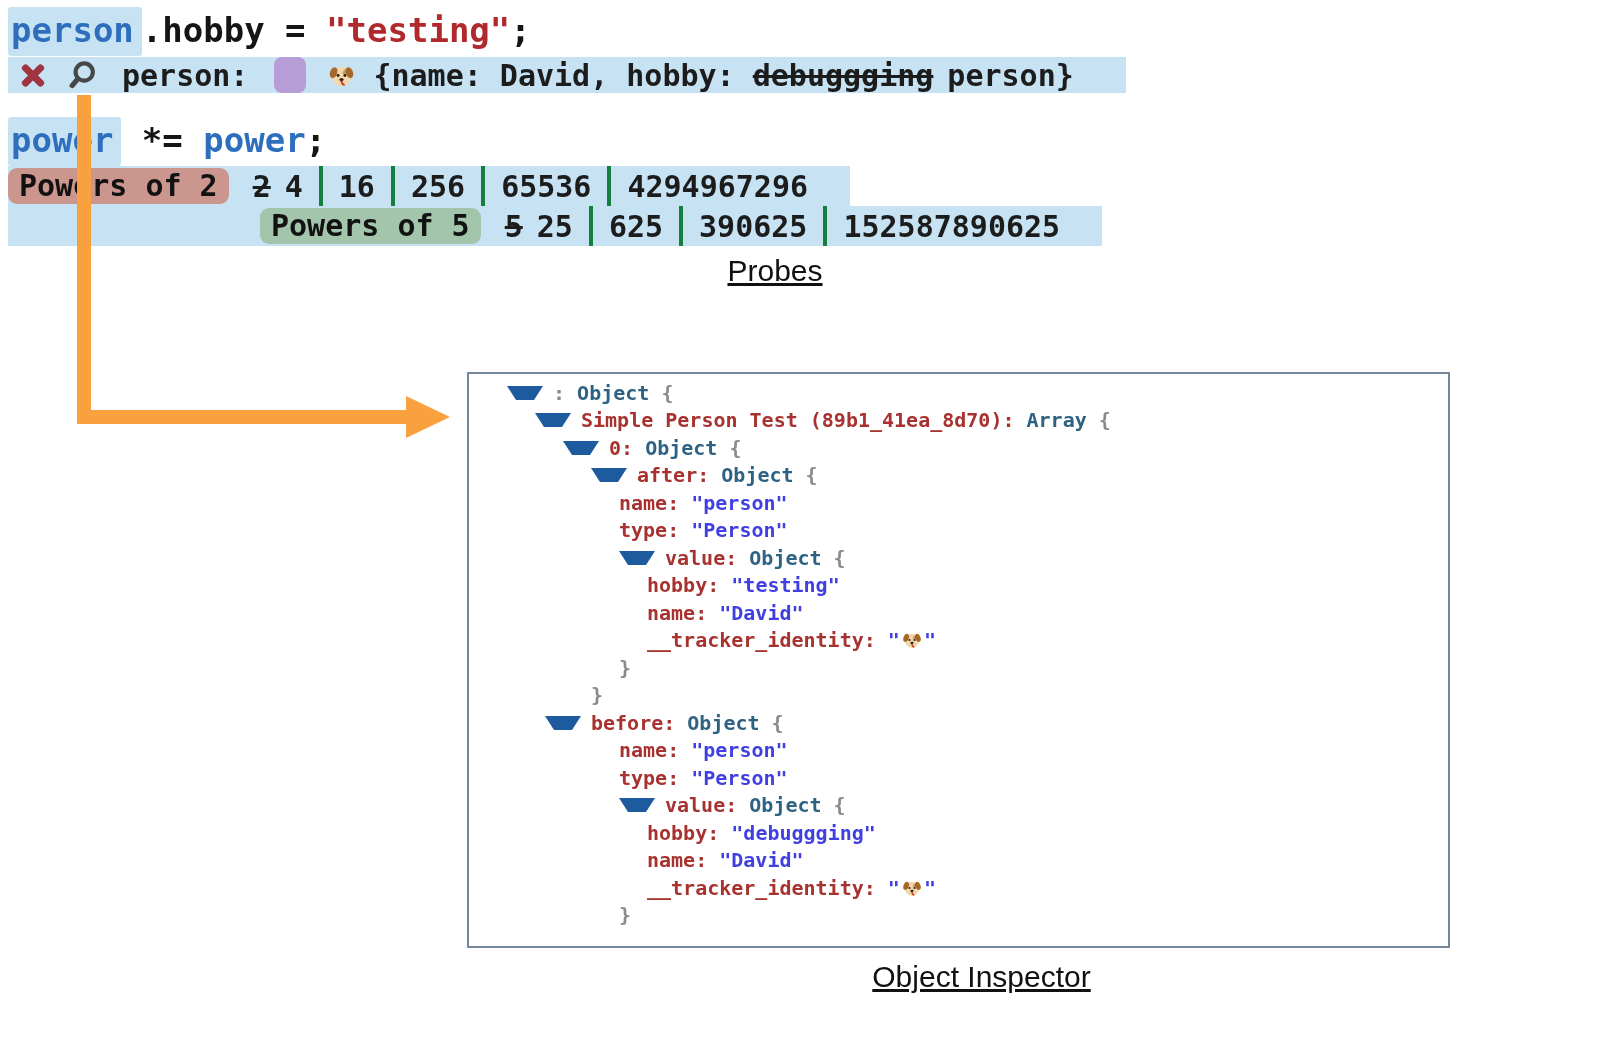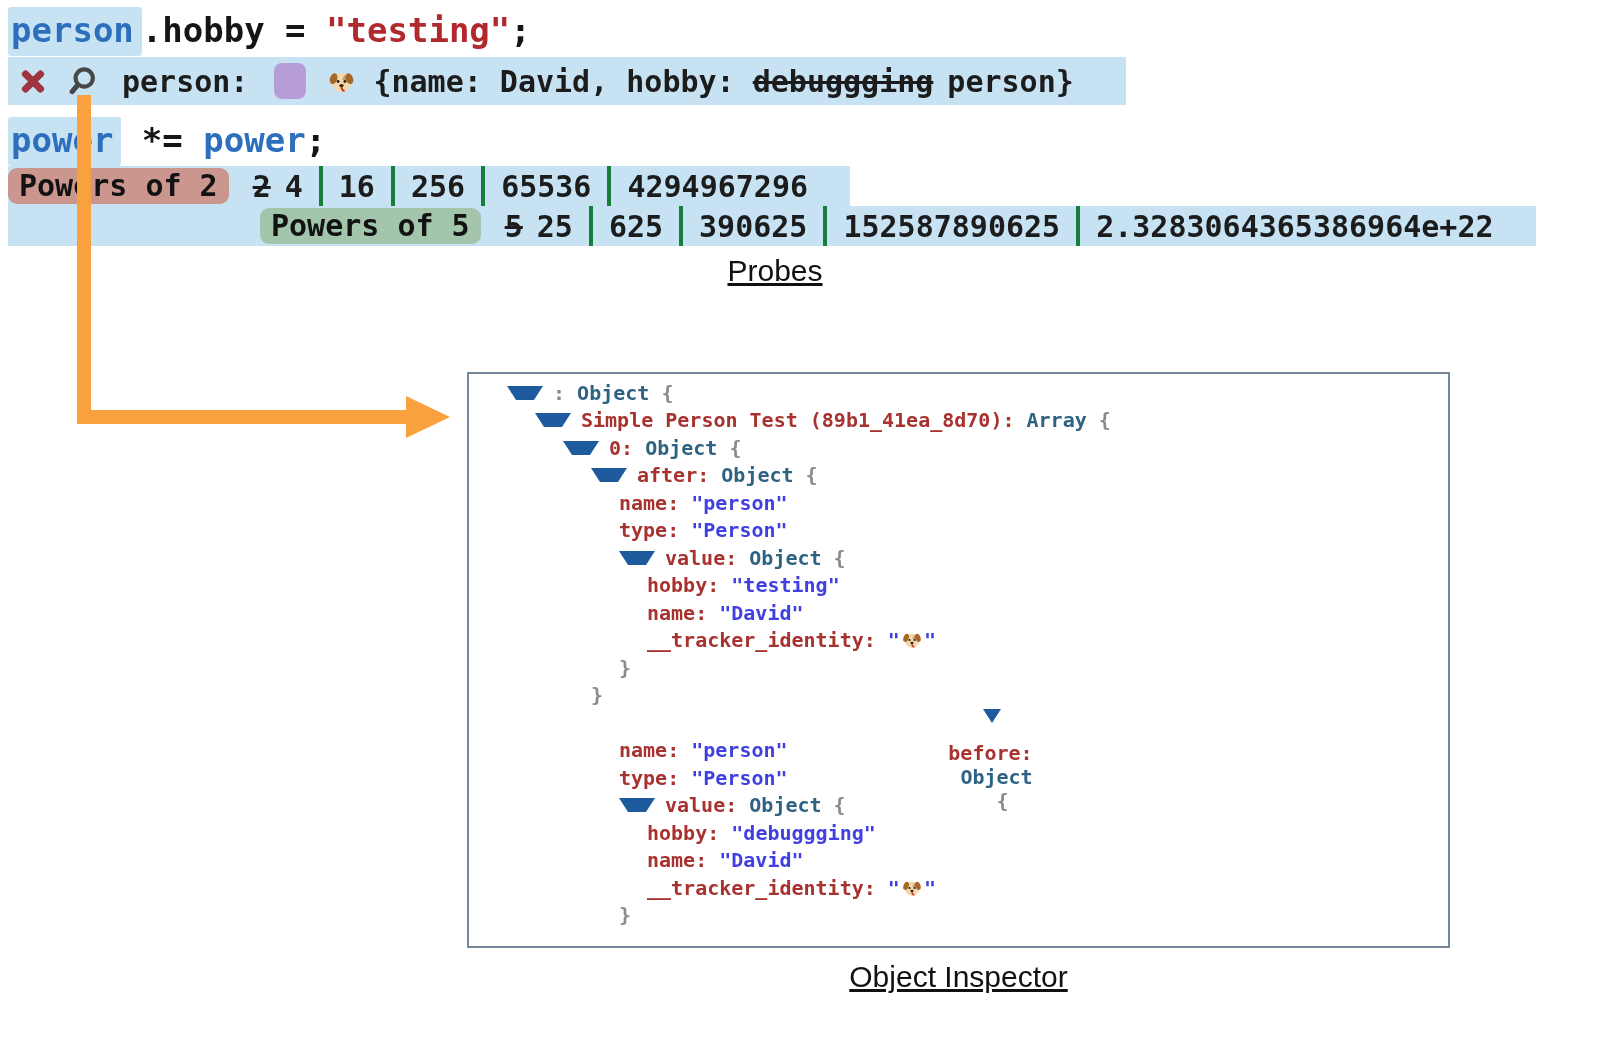--- a/index.html
+++ b/index.html
@@ -11,21 +11,21 @@
             font:700 34px "DejaVu Sans Mono",monospace;color:#151515;}
   #code1{top:10px;}
   #code2{top:120px;}
   .cs-plain{color:#151515;}
   .cs-string{color:#b1282d;}
   .cs-var{color:#2e6fbd;}
   .cs-var-hl{color:#2e6fbd;background:#c7e3f3;padding:3px 8px 6px 3px;border-radius:3px;}
 
   
   .proberow{background:#c7e3f3;display:flex;align-items:center;}
-  #probe1{position:absolute;left:8px;top:57px;height:48px;width:max-content;
+  #probe1{position:absolute;left:8px;top:57px;height:36px;width:max-content;
           padding:0 52px 0 12px;font:700 30px "DejaVu Sans Mono",monospace;color:#1c1c1c;}
   #probe2{position:absolute;left:8px;top:166px;font:700 30px "DejaVu Sans Mono",monospace;color:#1c1c1c;}
   .p2row{display:flex;align-items:stretch;background:#c7e3f3;height:40px;width:max-content;padding-right:26px;}
   .p2left{display:flex;align-items:center;width:252px;flex:0 0 252px;padding-left:12px;box-sizing:border-box;}
   .probelabel{color:#1c1c1c;margin-left:24px;white-space:pre;}
   .chip{align-self:center;height:36px;line-height:36px;padding:0 11px;border-radius:9px;
         white-space:pre;color:#121212;margin-right:8px;}
   .cell{display:flex;align-items:center;padding:0 16px;white-space:pre;}
   .cell + .cell{border-left:4px solid #15803d;}
   .struck{text-decoration:line-through;text-decoration-thickness:3px;margin-right:14px;}
@@ -37,21 +37,21 @@
         border-radius:3px;background:#a03440;}
   .xicon::before{transform:rotate(45deg);}
   .xicon::after{transform:rotate(-45deg);}
   .magwrap{display:inline-block;width:32px;height:32px;margin-left:20px;flex:0 0 32px;}
   .swatch{display:inline-block;width:32px;height:36px;border-radius:8px;margin-left:26px;flex:0 0 32px;}
   .dogwrap{display:inline-flex;margin-left:22px;}
 
   
   .caption{position:absolute;font:400 30px "Liberation Sans",sans-serif;color:#111;text-align:center;text-decoration:underline;}
   #probesCaption{left:0;top:254px;width:1550px;}
-  #inspCaption{left:467px;top:960px;width:983px;}
+  #inspCaption{left:490px;top:960px;width:983px;}
 
   
   .arrow-v{position:absolute;left:77px;top:95px;width:14px;height:329px;background:#f9a03f;z-index:6;}
   .arrow-h{position:absolute;left:77px;top:410px;width:330px;height:14px;background:#f9a03f;z-index:6;}
   .arrow-head{position:absolute;left:406px;top:396px;width:0;height:0;z-index:6;
               border-left:44px solid #f9a03f;border-top:21px solid transparent;border-bottom:21px solid transparent;}
 
   
   #win{position:absolute;left:467px;top:372px;width:983px;height:576px;background:#fff;
        border:2px solid #75879a;box-sizing:border-box;overflow:hidden;}
@@ -119,21 +119,20 @@
       <span class="cell"><span>65536</span></span>
       <span class="cell"><span>4294967296</span></span>
     </div>
     <div class="p2row">
       <div class="p2left"></div>
       <span class="chip" style="background: rgb(162, 197, 171);">Powers of 5</span>
       <span class="cell"><span class="struck">5</span><span>25</span></span>
       <span class="cell"><span>625</span></span>
       <span class="cell"><span>390625</span></span>
       <span class="cell"><span>152587890625</span></span>
-      <span class="cell"><span>2.3283064365386964e+22</span></span>
     </div>
   </div>
 
 <div class="caption" id="probesCaption">Probes</div>
 
 <div class="arrow-v"></div>
 <div class="arrow-h"></div>
 <div class="arrow-head"></div>
 
 <div id="win">
@@ -152,21 +151,21 @@
             <ellipse cx="5" cy="9.5" rx="3.2" ry="5" fill="#a5682a" transform="rotate(20 5 9.5)"></ellipse>
             <ellipse cx="19" cy="9.5" rx="3.2" ry="5" fill="#a5682a" transform="rotate(-20 19 9.5)"></ellipse>
             <path d="M14.5 6.5 a7 7 0 0 1 5 5 l-7 -1 z" fill="#a5682a" opacity=".55"></path>
             <circle cx="9" cy="12" r="1.3" fill="#332211"></circle>
             <circle cx="15" cy="12" r="1.3" fill="#332211"></circle>
             <ellipse cx="12" cy="15.6" rx="1.9" ry="1.4" fill="#332211"></ellipse>
             <path d="M12 17.2 q.4 2.6 2.2 3.1" stroke="#c0392b" stroke-width="1.7" fill="none" stroke-linecap="round"></path>
           </svg></span><span class="sg-sq">"</span></div>
       <div class="tline" style="padding-left: 150px;"><span class="sg-p">}</span></div>
       <div class="tline" style="padding-left: 122px;"><span class="sg-p">}</span></div>
-      <div class="tline" style="padding-left: 76px; flex-direction: column;"><span class="tri"></span><span class="sg-k">before: </span><span class="sg-o">Object</span><span class="sg-p"> {</span></div>
+      <div class="tline" style="padding-left: 76px;"><span class="tri"></span><span class="sg-k">before: </span><span class="sg-o">Object</span><span class="sg-p"> {</span></div>
       <div class="tline" style="padding-left: 150px;"><span class="sg-k">name: </span><span class="sg-s">"person"</span></div>
       <div class="tline" style="padding-left: 150px;"><span class="sg-k">type: </span><span class="sg-s">"Person"</span></div>
       <div class="tline" style="padding-left: 150px;"><span class="tri"></span><span class="sg-k">value: </span><span class="sg-o">Object</span><span class="sg-p"> {</span></div>
       <div class="tline" style="padding-left: 178px;"><span class="sg-k">hobby: </span><span class="sg-s">"debuggging"</span></div>
       <div class="tline" style="padding-left: 178px;"><span class="sg-k">name: </span><span class="sg-s">"David"</span></div>
       <div class="tline" style="padding-left: 178px;"><span class="sg-k">__tracker_identity: </span><span class="sg-sq">"</span><span class="sg-emoji"><svg width="20" height="20" viewBox="0 0 24 24">
             <circle cx="12" cy="13" r="8.5" fill="#f3d8ae"></circle>
             <ellipse cx="5" cy="9.5" rx="3.2" ry="5" fill="#a5682a" transform="rotate(20 5 9.5)"></ellipse>
             <ellipse cx="19" cy="9.5" rx="3.2" ry="5" fill="#a5682a" transform="rotate(-20 19 9.5)"></ellipse>
             <path d="M14.5 6.5 a7 7 0 0 1 5 5 l-7 -1 z" fill="#a5682a" opacity=".55"></path>

